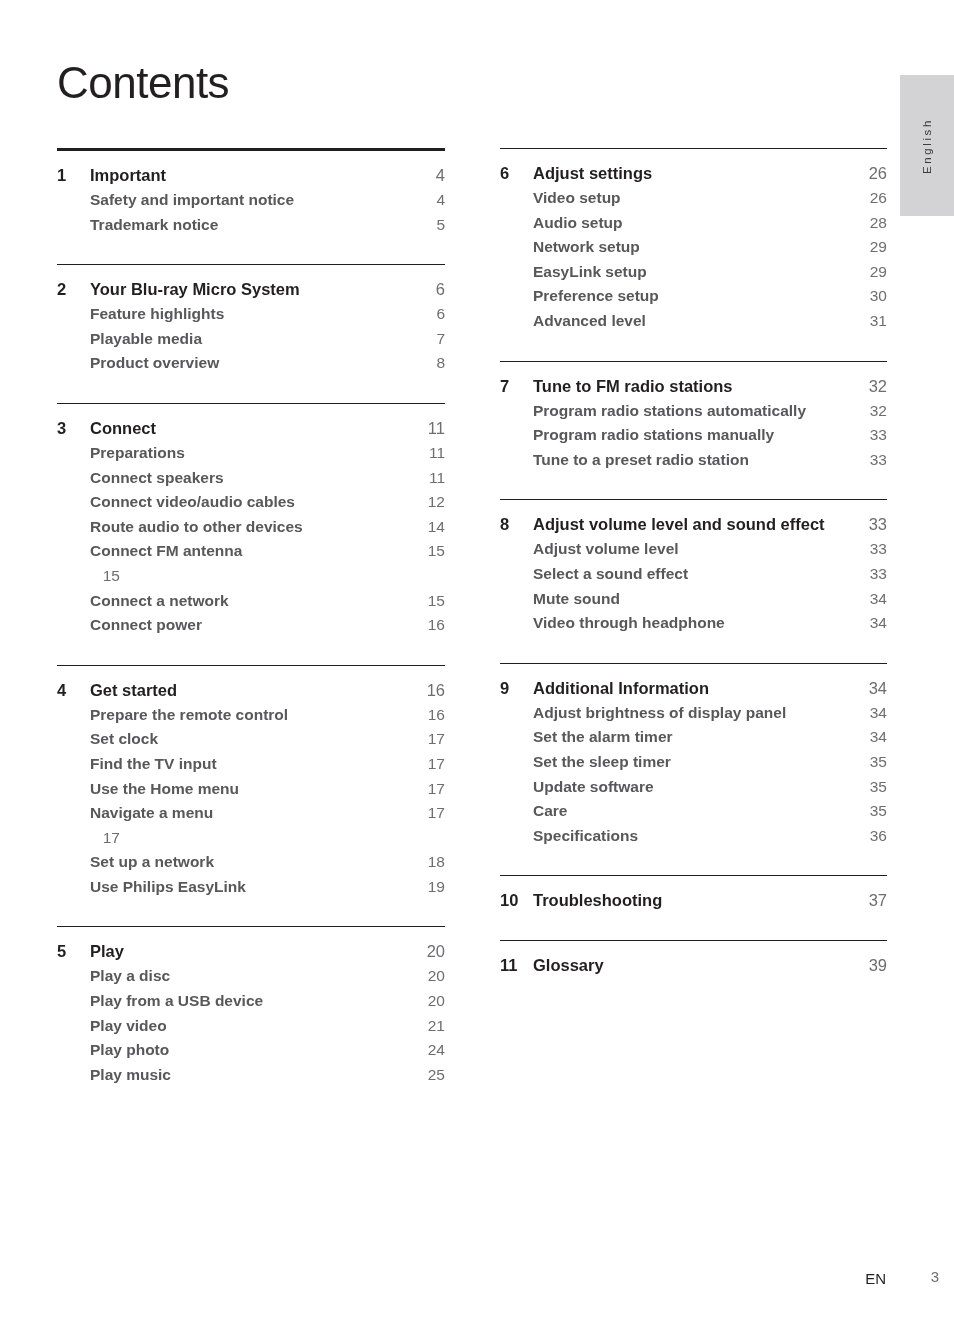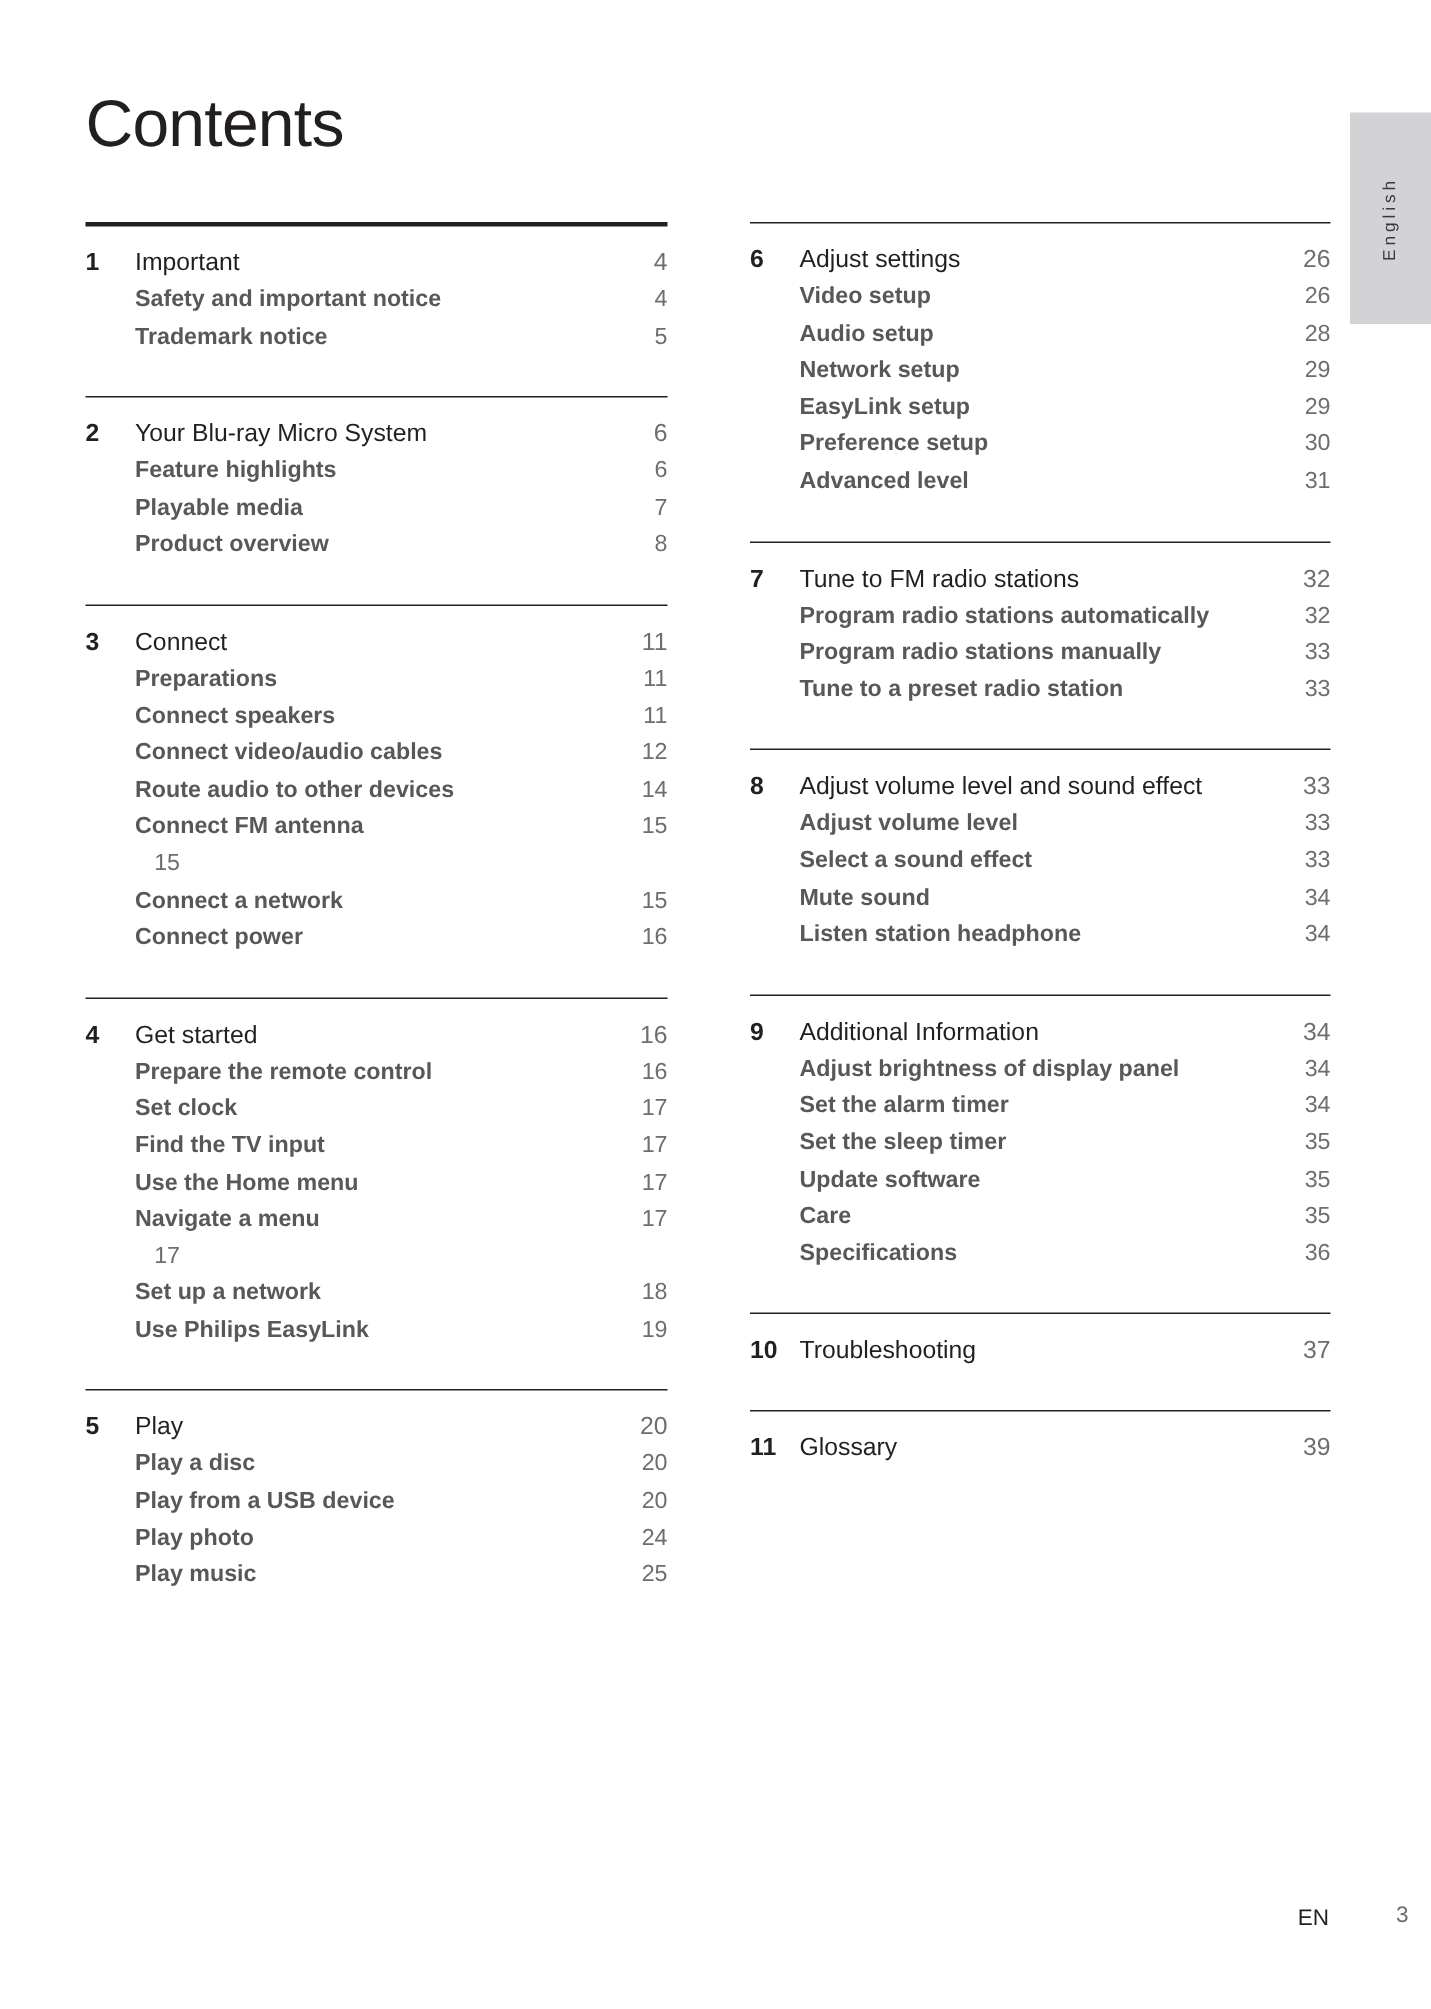--- a/index.html
+++ b/index.html
@@ -88,21 +88,21 @@
     flex: 0 0 auto;
     width: 33px;
     font-size: 16.5px;
     font-weight: bold;
     color: #231f20;
     line-height: 25px;
   }
   .title {
     flex: 1 1 auto;
     font-size: 16.5px;
-    font-weight: normal;
+    font-weight: bold;
     color: #231f20;
     line-height: 25px;
     padding-right: 8px;
   }
   .pg {
     flex: 0 0 auto;
     width: 30px;
     text-align: right;
     font-size: 16.5px;
     color: #6d6e71;
@@ -312,20 +312,25 @@
           <div class="title">Play a disc</div>
           <div class="pg">20</div>
         </div>
         <div class="row sub">
           <div class="num"></div>
           <div class="title">Play from a USB device</div>
           <div class="pg">20</div>
         </div>
         <div class="row sub">
           <div class="num"></div>
+          <div class="title">Play video</div>
+          <div class="pg">21</div>
+        </div>
+        <div class="row sub">
+          <div class="num"></div>
           <div class="title">Play photo</div>
           <div class="pg">24</div>
         </div>
         <div class="row sub">
           <div class="num"></div>
           <div class="title">Play music</div>
           <div class="pg">25</div>
         </div>
       </div>
     </div>
@@ -408,21 +413,21 @@
           <div class="title">Select a sound effect</div>
           <div class="pg">33</div>
         </div>
         <div class="row sub">
           <div class="num"></div>
           <div class="title">Mute sound</div>
           <div class="pg">34</div>
         </div>
         <div class="row sub">
           <div class="num"></div>
-          <div class="title">Listen station headphone</div>
+          <div class="title">Video through headphone</div>
           <div class="pg">34</div>
         </div>
       </div>
       <div class="section">
         <div class="rule"></div>
         <div class="row">
           <div class="num">9</div>
           <div class="title">Additional Information</div>
           <div class="pg">34</div>
         </div>

